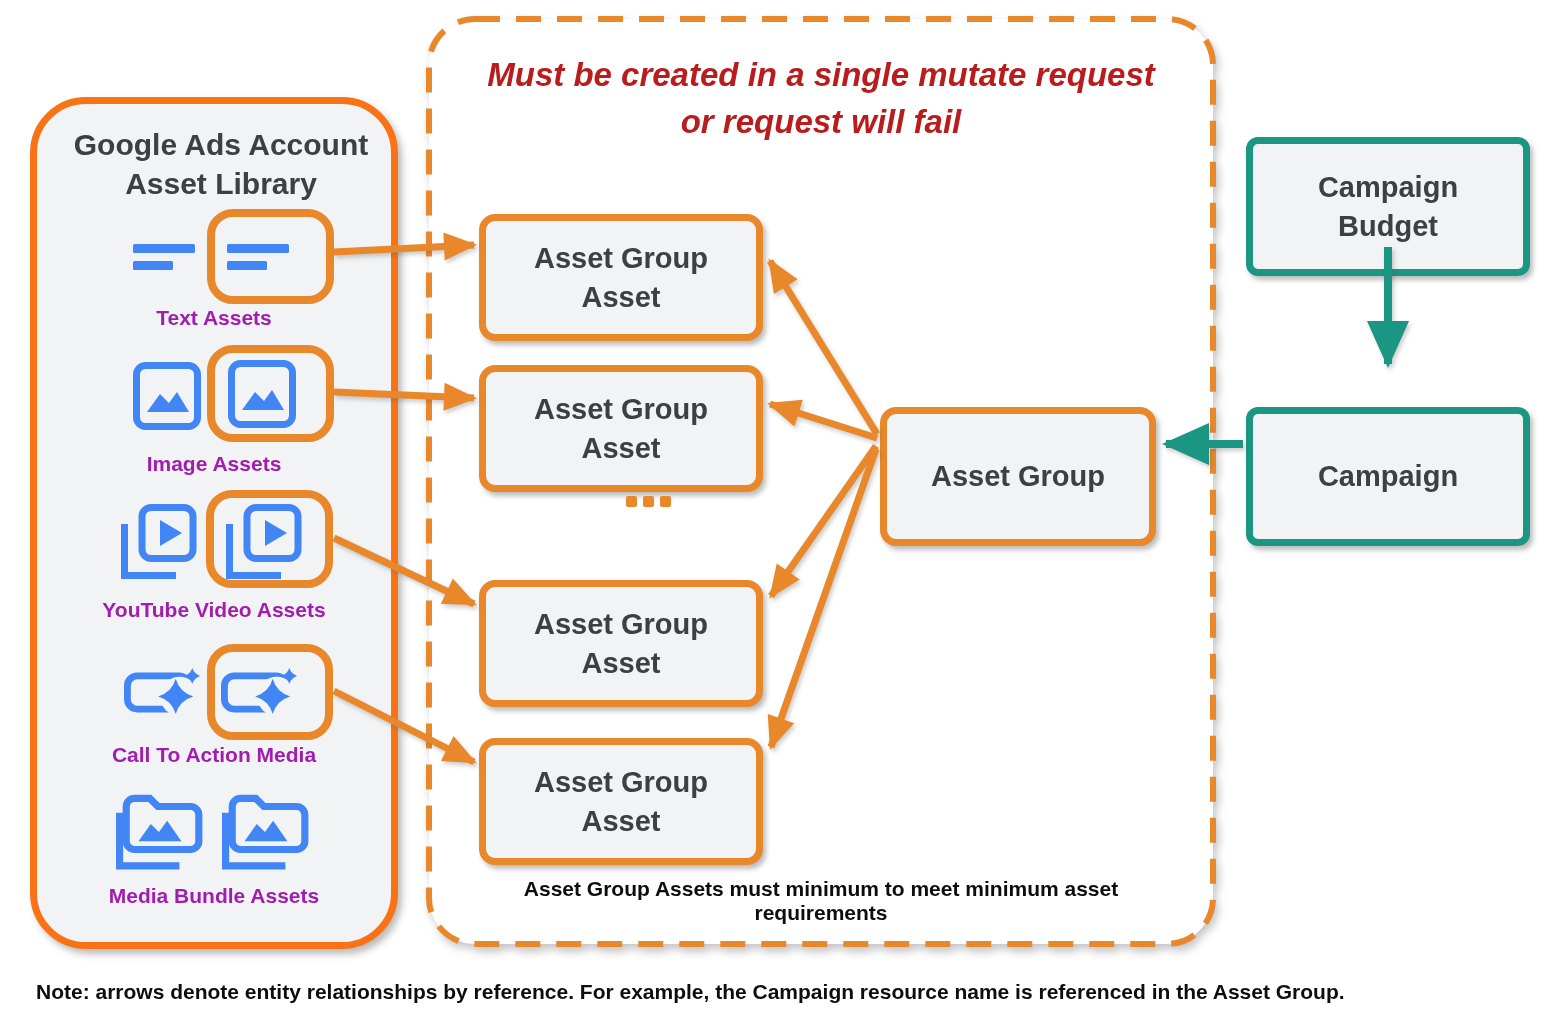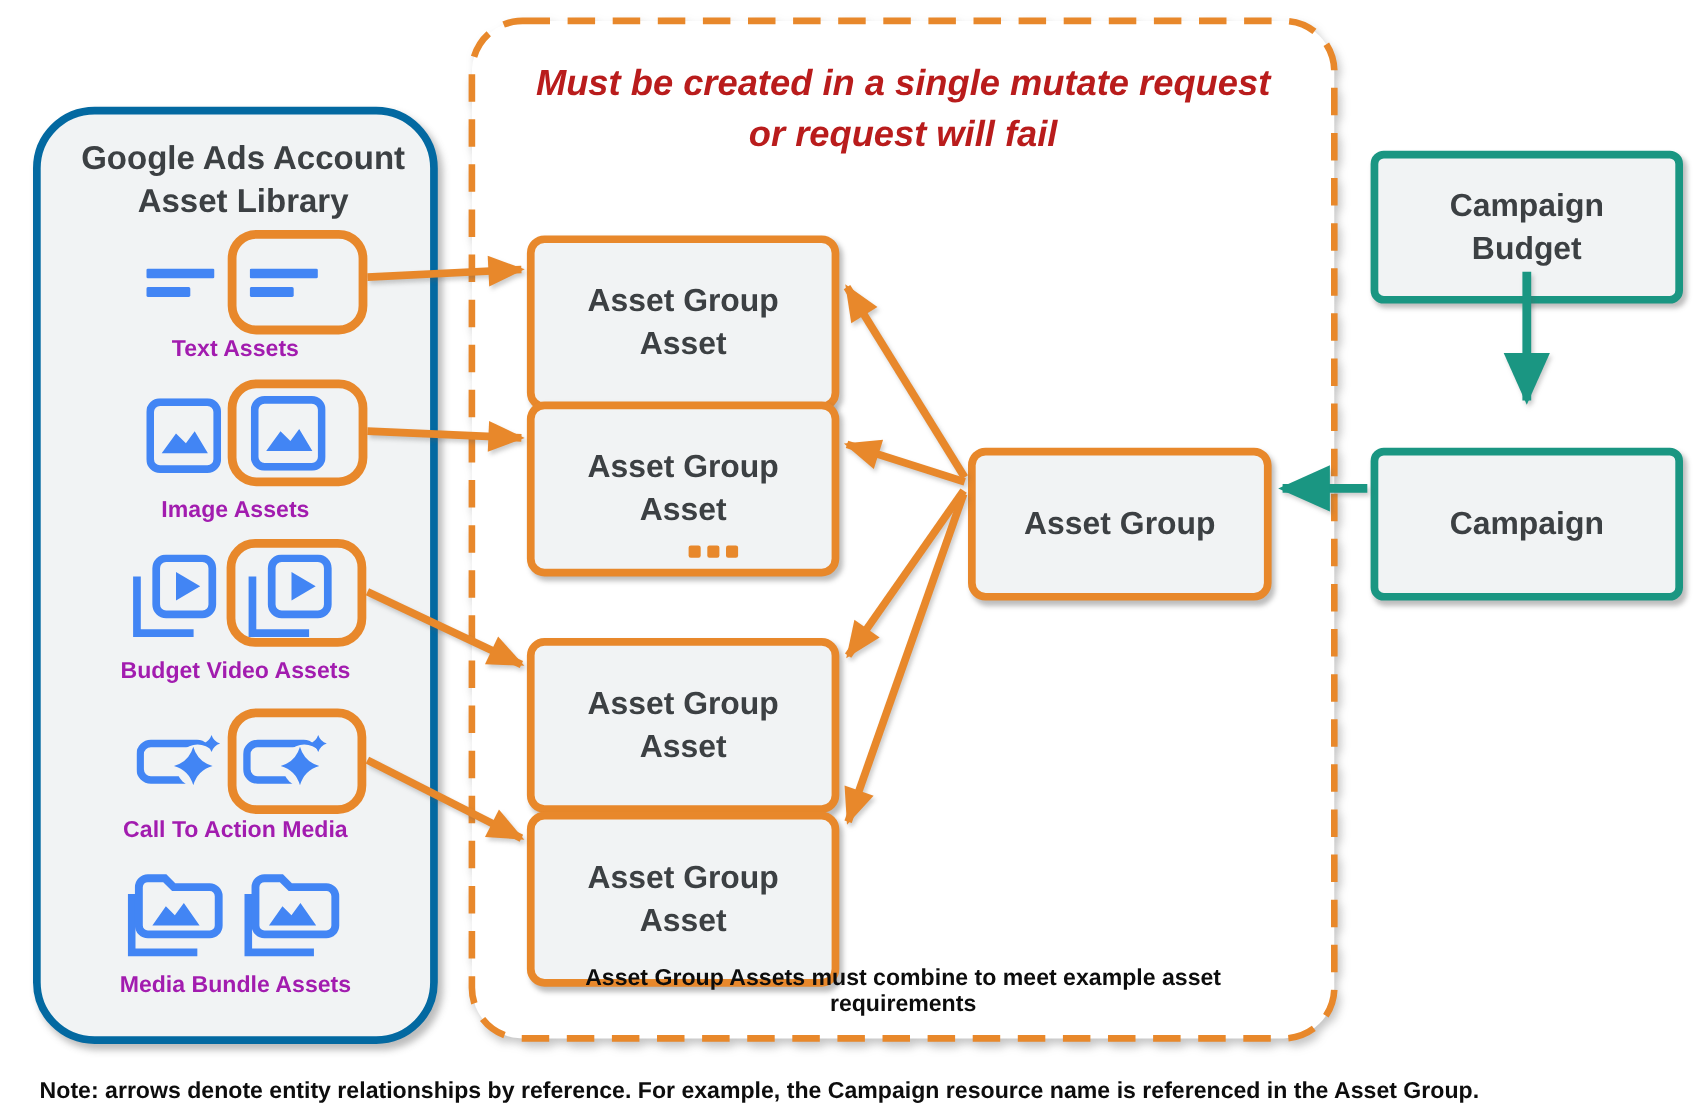--- a/index.html
+++ b/index.html
@@ -8,21 +8,21 @@
     font-family:"Liberation Sans", sans-serif;overflow:hidden;
   }
   svg.layer{position:absolute;left:0;top:0;pointer-events:none;}
   #boundary-layer{z-index:1;filter:drop-shadow(3px 5px 4px rgba(90,90,90,.35));}
   #arrow-layer{z-index:3;filter:drop-shadow(2px 3px 2px rgba(90,90,90,.3));}
   .z2{z-index:2;}
 
   
   .library-panel{
     position:absolute;left:30px;top:97px;width:368px;height:852px;
-    box-sizing:border-box;border:7px solid #0369a1;border-radius:56px;
+    box-sizing:border-box;border:7px solid #f97316;border-radius:56px;
     background:#F1F3F4;box-shadow:4px 5px 7px rgba(80,80,80,.38);
   }
   .library-title{
     position:absolute;left:48px;top:118px;width:332px;text-align:center;
     font-size:30px;font-weight:bold;color:#3C4043;line-height:1.3;
   }
   .lib-label{
     position:absolute;left:54px;width:320px;text-align:center;
     color:#a21caf;font-weight:bold;font-size:21px;
   }
@@ -34,21 +34,21 @@
 
   
   .node{
     position:absolute;box-sizing:border-box;background:#F1F3F4;
     display:flex;align-items:center;justify-content:center;text-align:center;
     font-weight:bold;color:#3C4043;
     box-shadow:3px 4px 5px rgba(90,90,90,.4);
     margin-top:32px;
   }
   .orange-node{border:7px solid #E8882B;border-radius:16px;font-size:29px;line-height:1.32;}
-  .aga{left:479px;width:284px;height:159px;padding:0 34px;}
+  .aga{left:479px;width:284px;height:127px;padding:0 34px;}
   .teal-node{border:7px solid #1A9682;border-radius:12px;font-size:29px;line-height:1.32;}
 
   .mutate-heading{
     position:absolute;left:465px;top:52px;width:712px;text-align:center;
     font-size:33px;font-weight:bold;font-style:italic;color:#b91c1c;line-height:1.42;
   }
   .mutate-footnote{
     position:absolute;left:463px;top:877px;width:716px;text-align:center;
     font-size:21px;font-weight:bold;color:#0D0D0D;
   }
@@ -146,21 +146,21 @@
     </svg>
   <div class="lib-label z2" style="top:452px">Image Assets</div>
 
   <svg class="ic z2" style="left:118px;top:504px" width="82" height="78">
       <use href="#sym-video"></use>
     </svg>
   <div class="hl z2" style="left:206px;top:490px;width:127px;height:98px"></div>
   <svg class="ic z2" style="left:223px;top:504px" width="82" height="78">
       <use href="#sym-video"></use>
     </svg>
-  <div class="lib-label z2" style="top:598px">Budget Video  Assets</div>
+  <div class="lib-label z2" style="top:598px">YouTube Video  Assets</div>
 
   <svg class="ic z2" style="left:124px;top:664px" width="80" height="55">
       <use href="#sym-cta"></use>
     </svg>
   <div class="hl z2" style="left:207px;top:644px;width:126px;height:96px"></div>
   <svg class="ic z2" style="left:221px;top:664px" width="80" height="55">
       <use href="#sym-cta"></use>
     </svg>
   <div class="lib-label z2" style="top:743px">Call To Action Media</div>
 
@@ -180,21 +180,21 @@
   <div class="node orange-node aga z2" style="top:182px">Asset Group Asset</div>
   <div class="node orange-node aga z2" style="top:333px">Asset Group Asset</div>
   <div class="ellipsis z2">
       <span></span>
       <span></span>
       <span></span>
     </div>
   <div class="node orange-node aga z2" style="top:548px">Asset Group Asset</div>
   <div class="node orange-node aga z2" style="top:706px">Asset Group Asset</div>
 
-  <div class="mutate-footnote z2">Asset Group Assets must combine to meet example asset requirements</div>
+  <div class="mutate-footnote z2">Asset Group Assets must minimum to meet minimum asset requirements</div>
 
   <div class="node orange-node z2" style="left:880px;top:375px;width:276px;height:139px">Asset Group</div>
 
   <div class="node teal-node z2" style="left:1246px;top:105px;width:284px;height:139px;padding:0 44px">Campaign Budget</div>
 
   <div class="node teal-node z2" style="left:1246px;top:375px;width:284px;height:139px">Campaign</div>
 
   <div class="page-note z2">Note: arrows denote entity relationships by reference. For example, the Campaign resource name is referenced in the Asset Group.</div>
 
 </div>

